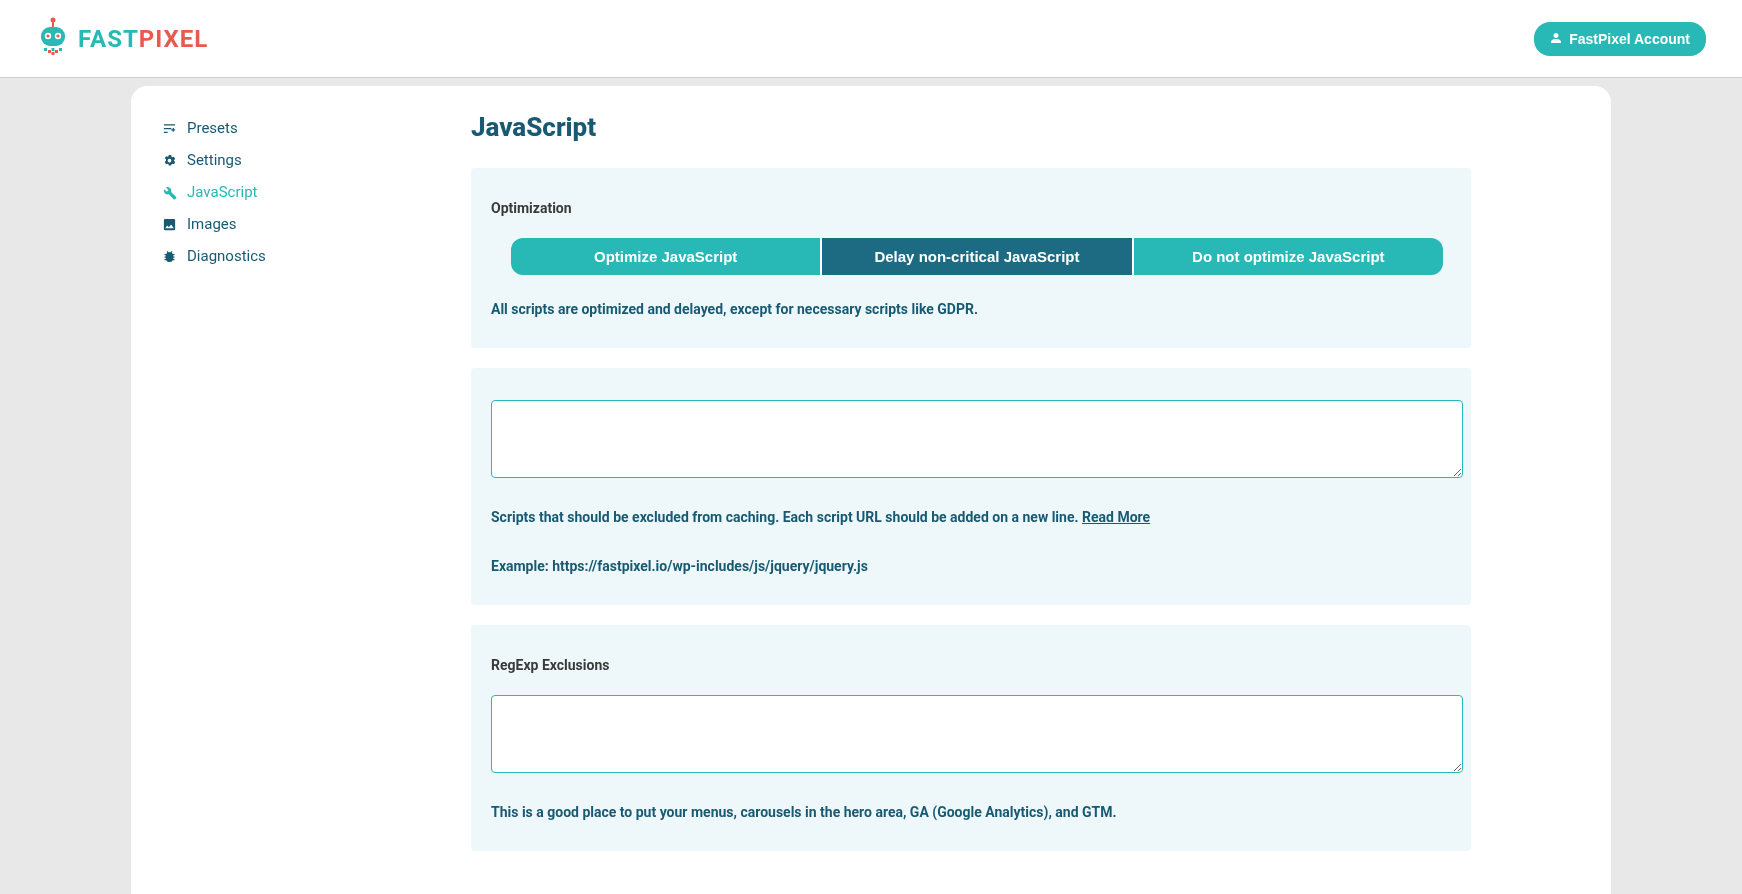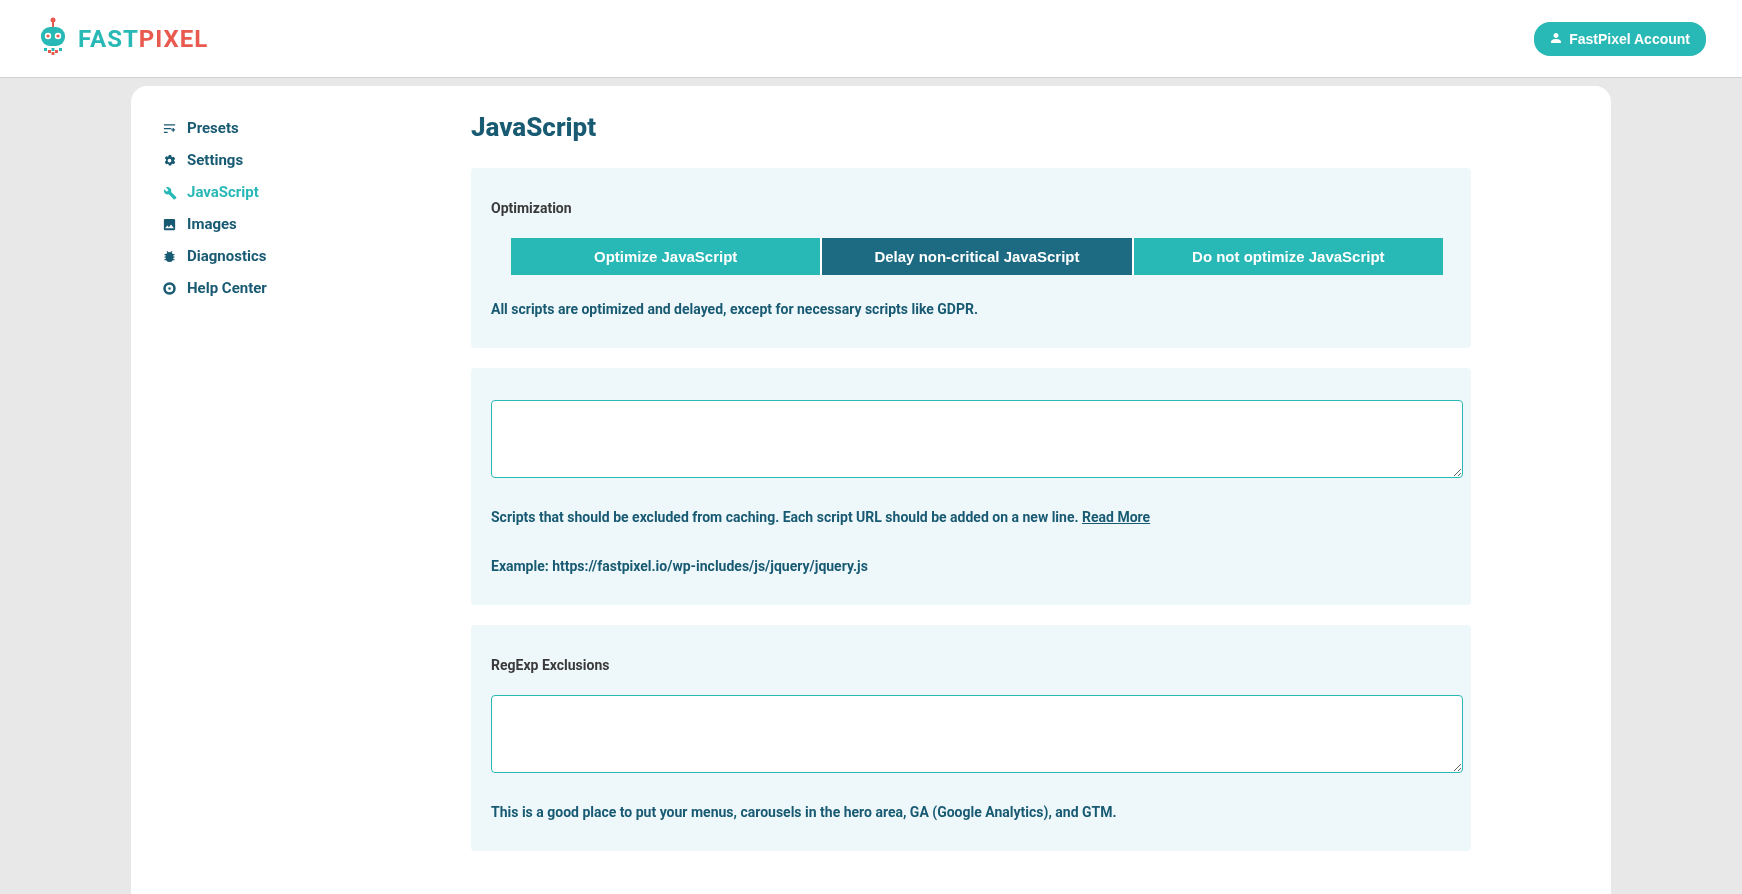--- a/index.html
+++ b/index.html
@@ -47,21 +47,21 @@
   .sidebar {
     width: 280px;
     padding: 0 0 0 30px;
   }
   .nav-item {
     display: flex;
     align-items: center;
     gap: 10px;
     padding: 7px 0;
     font-size: 15px;
-    font-weight: 700;
+    font-weight: 400;
     color: #195a73;
     cursor: pointer;
   }
   .nav-item.active { color: #28b8b5; }
   .nav-icon { width: 16px; height: 16px; display: inline-flex; align-items: center; justify-content: center; }
   .nav-icon svg { width: 15px; height: 15px; }
   .main {
     flex: 1;
     padding: 0 140px 0 60px;
   }
@@ -80,21 +80,21 @@
   .panel-title {
     font-size: 14px;
     font-weight: 700;
     color: #3a3a3a;
     margin-bottom: 22px;
   }
   .seg-group {
     display: flex;
     width: calc(100% - 40px);
     margin: 0 20px 24px 20px;
-    border-radius: 0;
+    border-radius: 12px;
     overflow: hidden;
   }
   .seg-btn {
     flex: 1;
     text-align: center;
     padding: 10px 8px;
     font-size: 15px;
     font-weight: 700;
     color: #fff;
     background: #28b8b5;
@@ -205,28 +205,20 @@
 
     <div class="nav-item">
       <span class="nav-icon">
         <svg viewBox="0 0 24 24" fill="currentColor">
             <path d="M20 8h-2.81a6 6 0 00-1.82-1.96l1.45-1.45-1.41-1.41-1.94 1.94A5.94 5.94 0 0012 5c-.5 0-.98.06-1.45.17L8.61 3.22 7.2 4.63l1.45 1.45A6 6 0 006.81 8H4v2h2.09c-.05.33-.09.66-.09 1v1H4v2h2v1c0 .34.04.67.09 1H4v2h2.81a6 6 0 0010.38 0H20v-2h-2.09c.05-.33.09-.66.09-1v-1h2v-2h-2v-1c0-.34-.04-.67-.09-1H20V8z"></path>
           </svg>
       </span>
       <span>Diagnostics</span>
     </div>
 
-    <div class="nav-item">
-      <span class="nav-icon">
-        <svg viewBox="0 0 24 24" fill="currentColor">
-            <path d="M12 2a10 10 0 100 20 10 10 0 000-20zm0 4a6 6 0 016 6 6 6 0 01-6 6 6 6 0 01-6-6 6 6 0 016-6zm0 4a2 2 0 100 4 2 2 0 000-4z"></path>
-          </svg>
-      </span>
-      <span>Help Center</span>
-    </div>
   </nav>
 
   <main class="main">
     <h1 class="page-title">JavaScript</h1>
 
     <section class="panel">
       <div class="panel-title">Optimization</div>
       <div class="seg-group">
         <button class="seg-btn">Optimize JavaScript</button>
         <button class="seg-btn selected">Delay non-critical JavaScript</button>

